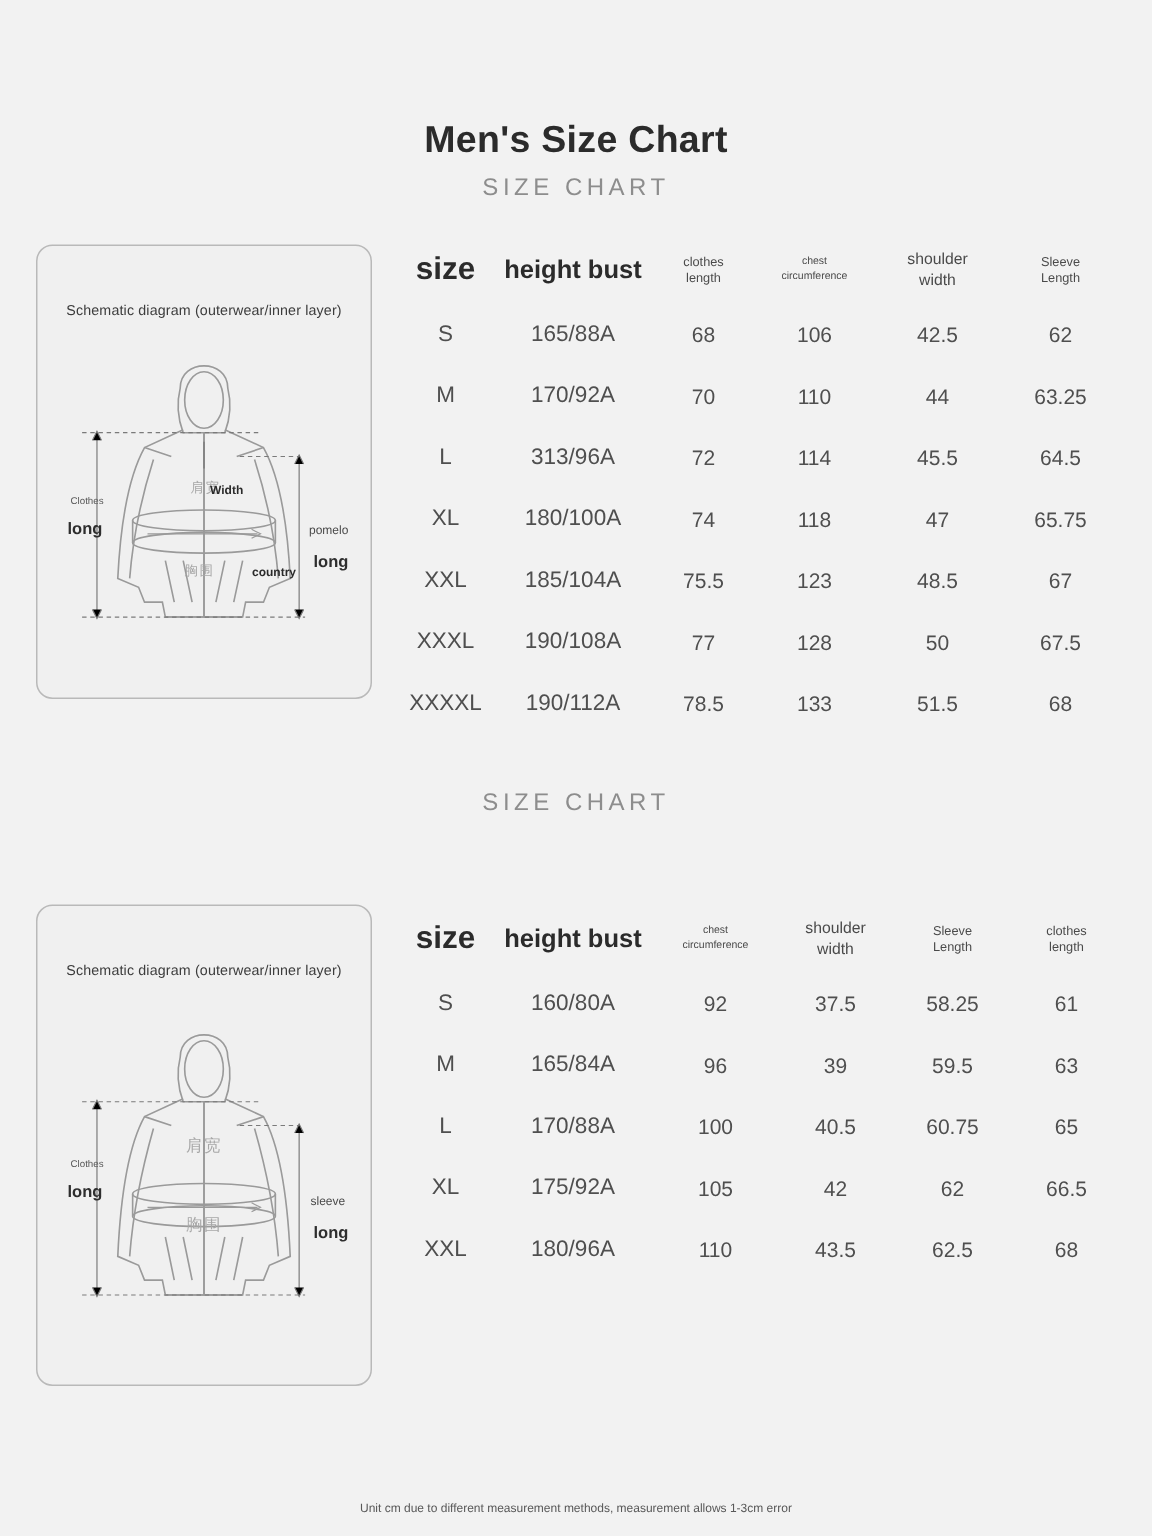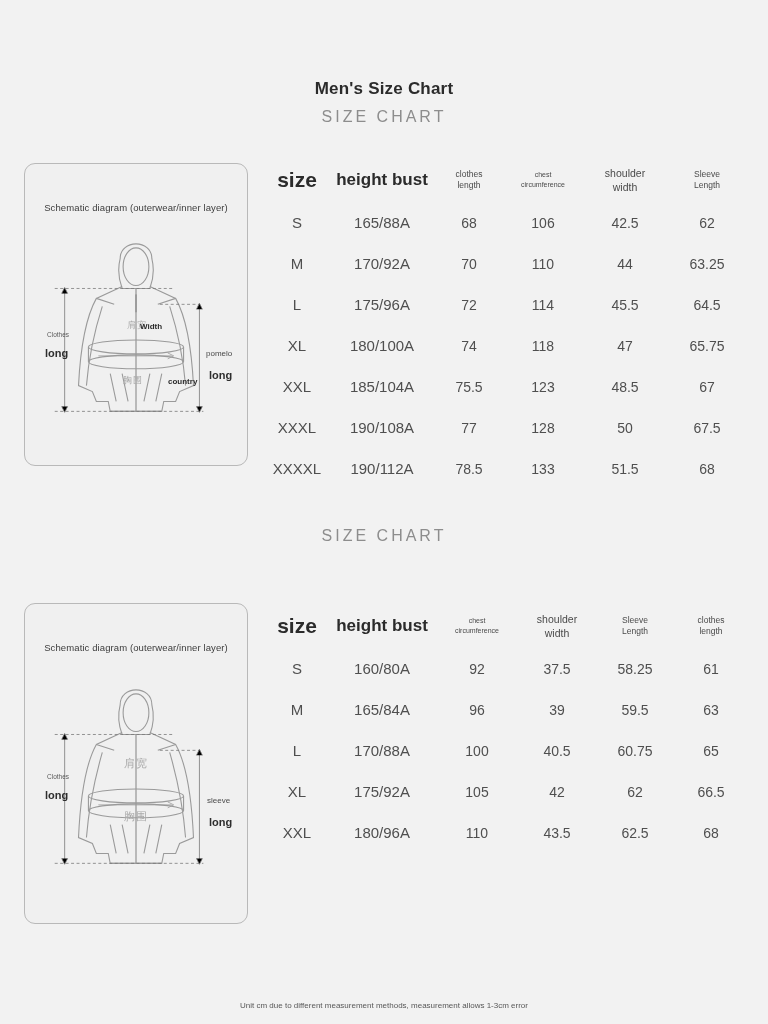--- a/index.html
+++ b/index.html
@@ -22,21 +22,21 @@
   }
 
   
   .section-title-wrap {
     text-align: center;
     position: absolute;
     left: 0;
     width: 768px;
   }
   .section-title {
-    font-size: 17px;
+    font-size: 25px;
     font-weight: bold;
     color: #2b2b2b;
     letter-spacing: 0.2px;
     line-height: 1.1;
   }
   .section-subtitle {
     font-size: 16px;
     color: #8d8d8d;
     letter-spacing: 3px;
     margin-top: 9px;
@@ -277,21 +277,21 @@
       <tr style="height:41px">
         <td class="cell-size">M</td>
         <td class="cell-hb">170/92A</td>
         <td class="cell-num">70</td>
         <td class="cell-num">110</td>
         <td class="cell-num">44</td>
         <td class="cell-num">63.25</td>
       </tr>
       <tr style="height:41px">
         <td class="cell-size">L</td>
-        <td class="cell-hb">175/96A</td>
+        <td class="cell-hb">313/96A</td>
         <td class="cell-num">72</td>
         <td class="cell-num">114</td>
         <td class="cell-num">45.5</td>
         <td class="cell-num">64.5</td>
       </tr>
       <tr style="height:41px">
         <td class="cell-size">XL</td>
         <td class="cell-hb">180/100A</td>
         <td class="cell-num">74</td>
         <td class="cell-num">118</td>

